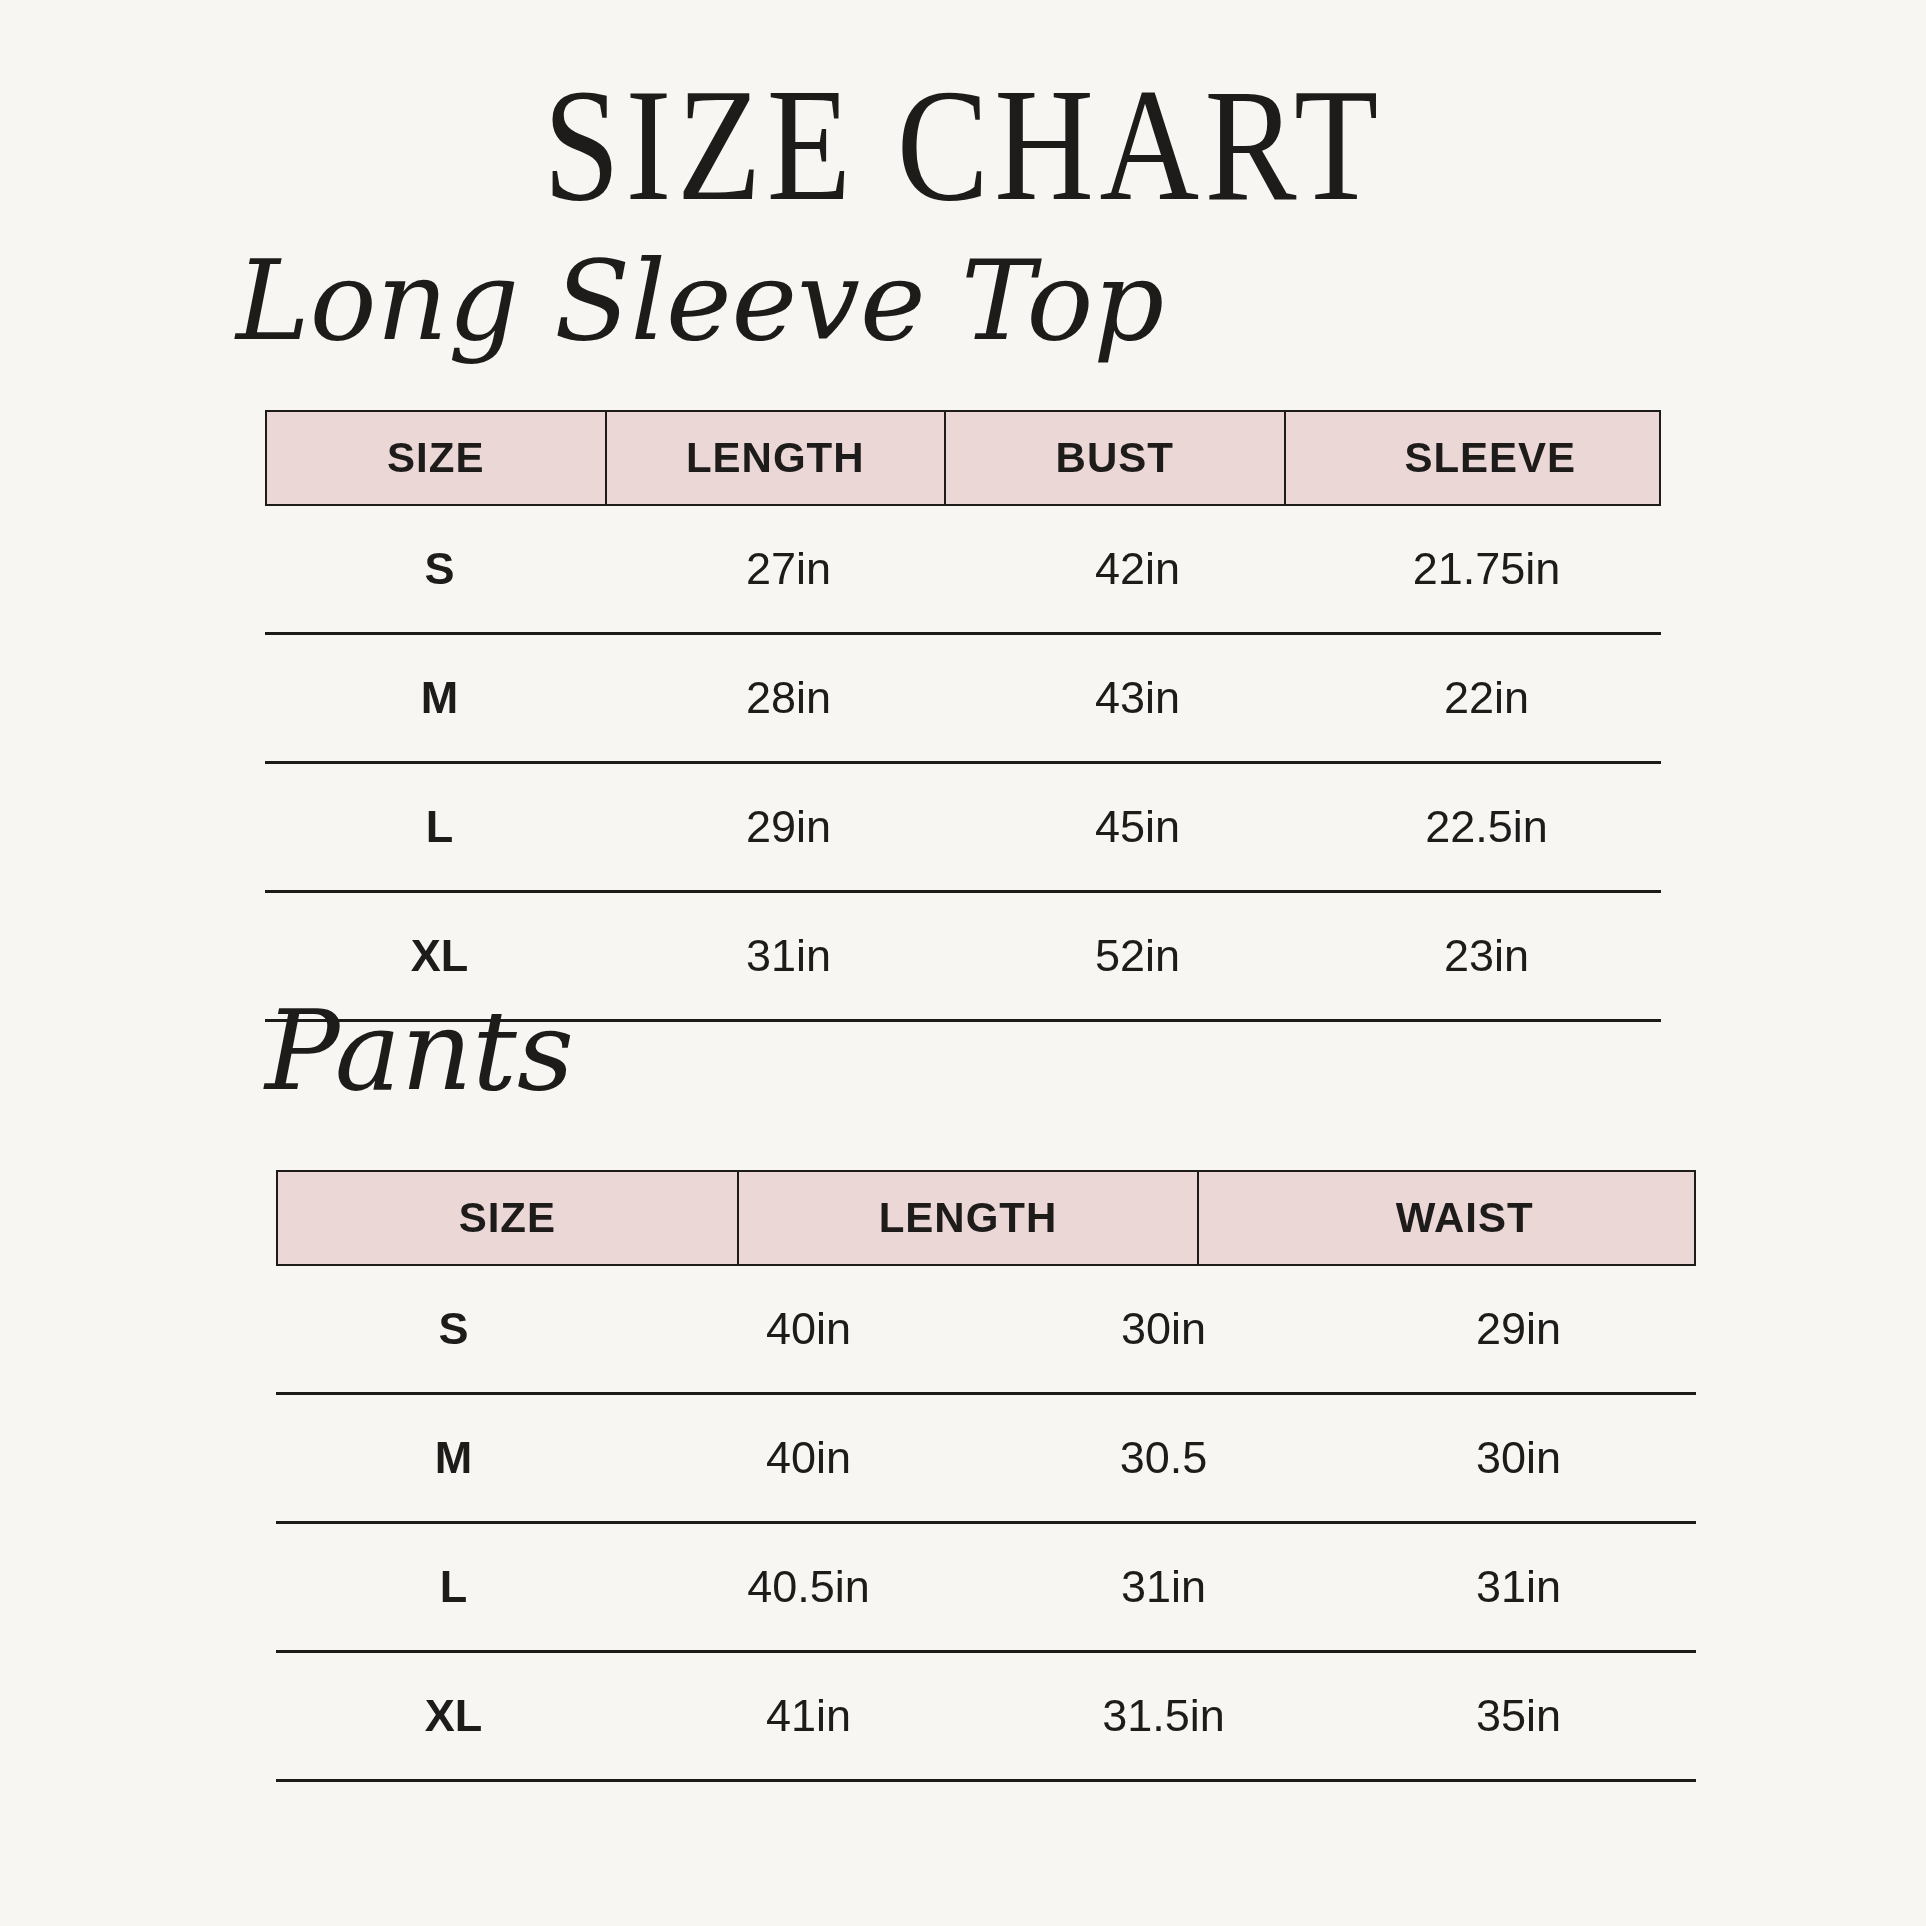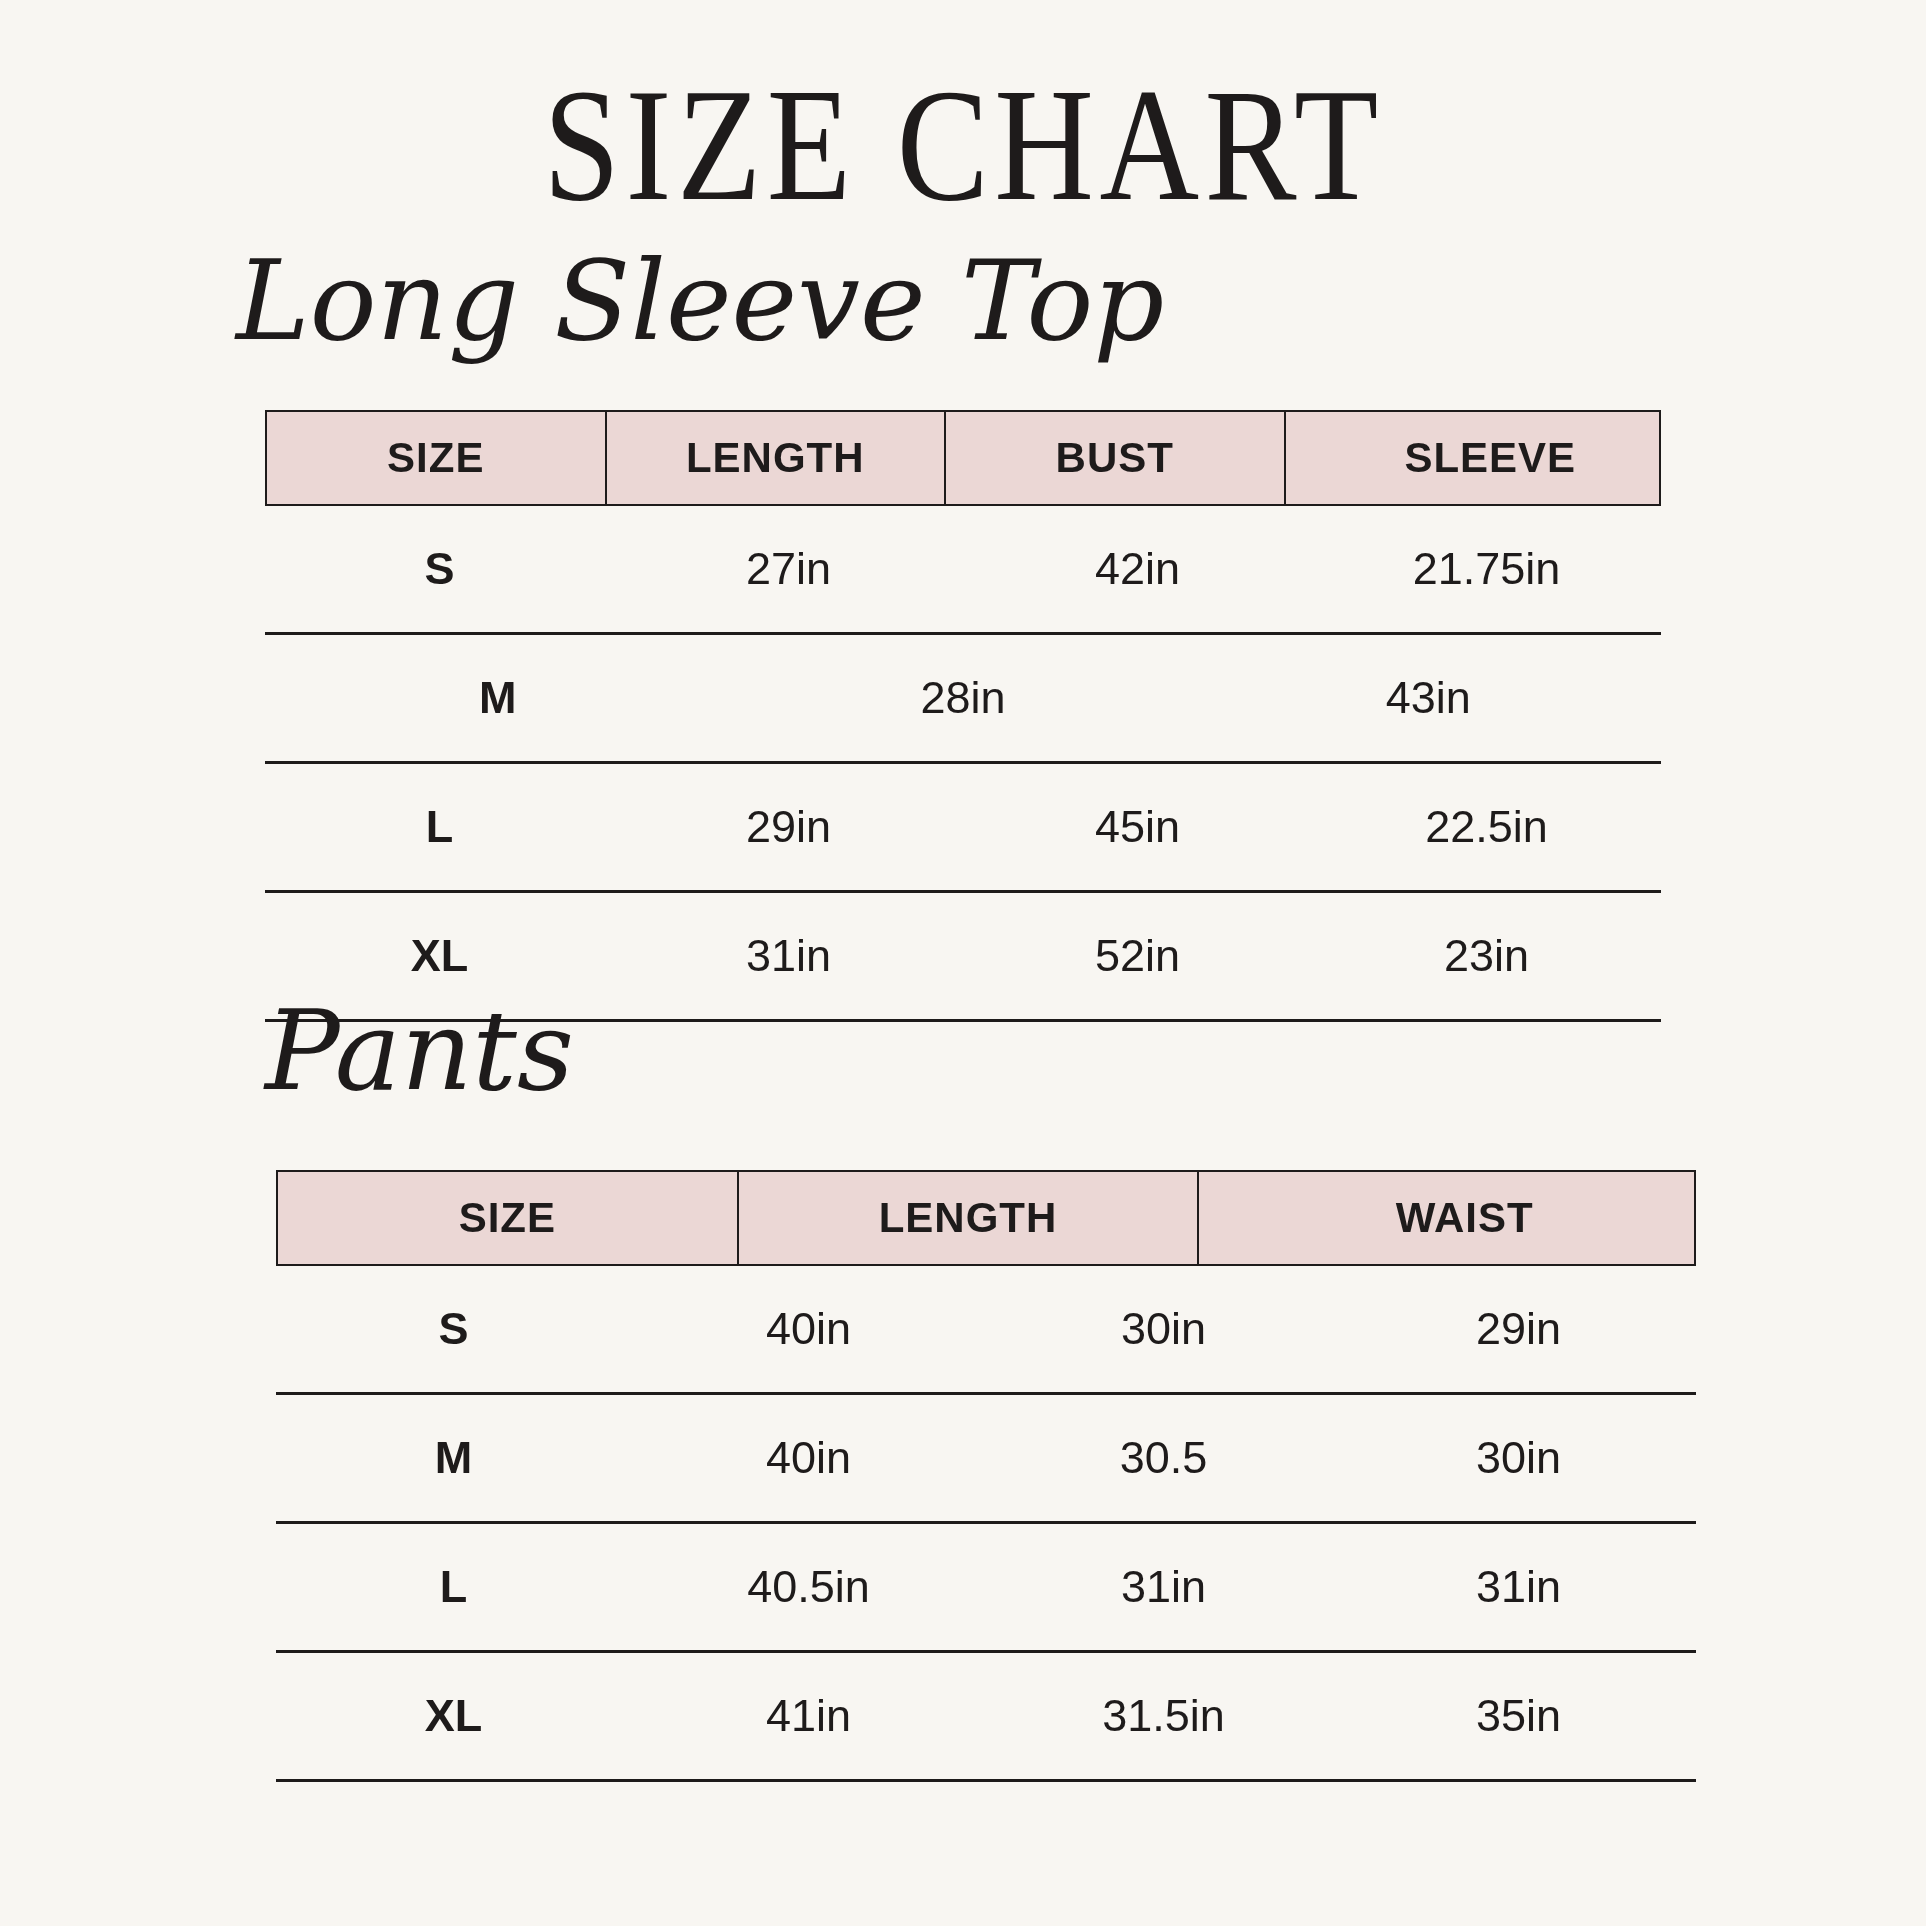--- a/index.html
+++ b/index.html
@@ -107,20 +107,21 @@
     <div class="trow">
       <div class="td size-col">S</div>
       <div class="td">27in</div>
       <div class="td">42in</div>
       <div class="td">21.75in</div>
     </div>
     <div class="trow">
       <div class="td size-col">M</div>
       <div class="td">28in</div>
       <div class="td">43in</div>
+      <div class="td">22in</div>
     </div>
     <div class="trow">
       <div class="td size-col">L</div>
       <div class="td">29in</div>
       <div class="td">45in</div>
       <div class="td">22.5in</div>
     </div>
     <div class="trow">
       <div class="td size-col">XL</div>
       <div class="td">31in</div>

